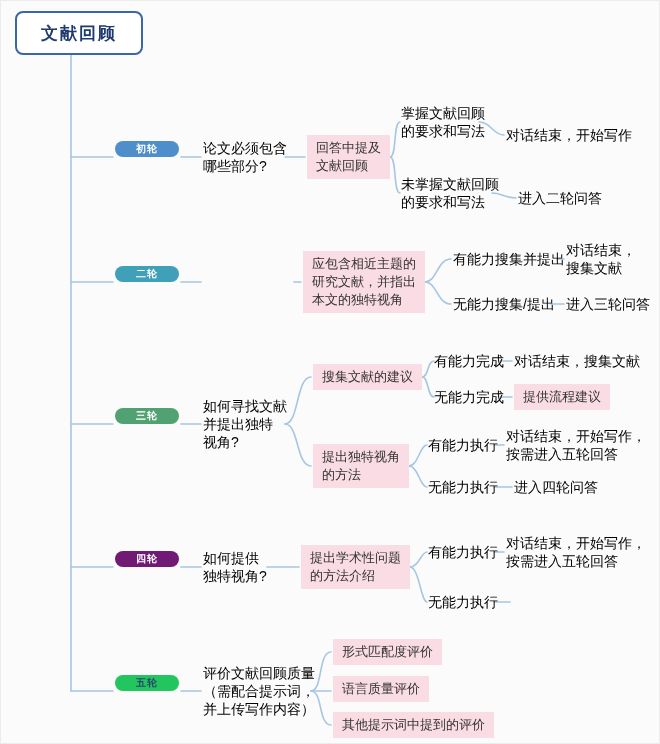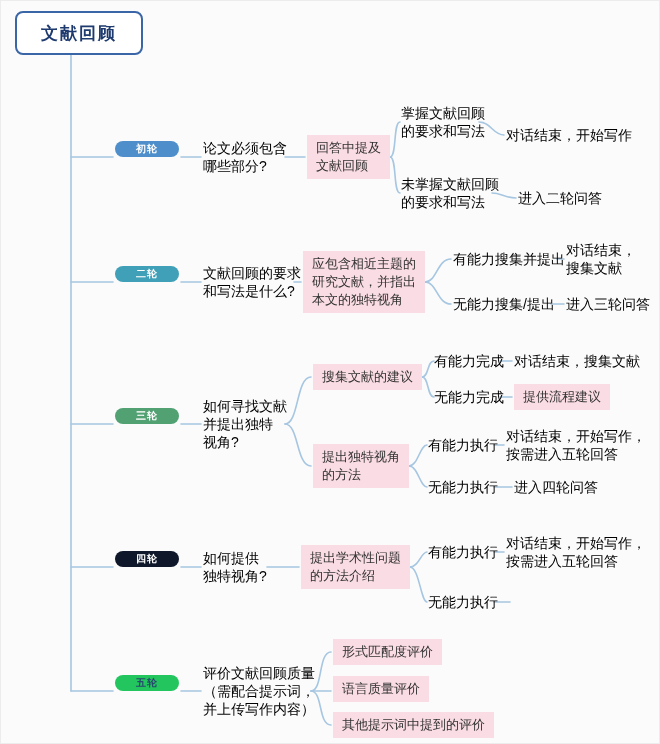--- a/index.html
+++ b/index.html
@@ -17,21 +17,21 @@
     box-sizing:border-box;
   }
   .branch{
     position:absolute;width:64px;height:16px;border-radius:11px;
     display:flex;align-items:center;justify-content:center;
     font-size:10px;font-weight:bold;color:#ffffff;letter-spacing:1px;
   }
   .b1{background:#4e8fcb}
   .b2{background:#3fa0b8}
   .b3{background:#51a173}
-  .b4{background:#0f172a}
+  .b4{background:#701a75}
   .b5{background:#22c55e;color:#27496d}
   .txt{
     position:absolute;font-size:14px;line-height:18px;color:#000000;
     white-space:pre-line;
   }
   .pink{
     position:absolute;font-size:13px;line-height:18px;color:#333333;
     white-space:pre-line;background:#fadce4;border-radius:0;padding:4px 9px;
   }
 </style>
@@ -102,22 +102,20 @@
 哪些部分?</div>
   <div class="pink" style="left:306px;top:134px">回答中提及
 文献回顾</div>
   <div class="txt" style="left:400px;top:103px">掌握文献回顾
 的要求和写法</div>
   <div class="txt" style="left:505px;top:125px">对话结束，开始写作</div>
   <div class="txt" style="left:400px;top:174px">未掌握文献回顾
 的要求和写法</div>
   <div class="txt" style="left:517px;top:188px">进入二轮问答</div>
 
-  <div class="txt" style="left:202px;top:263px">文献回顾的要求
-和写法是什么?</div>
   <div class="pink" style="left:302px;top:250px">应包含相近主题的
 研究文献，并指出
 本文的独特视角</div>
   <div class="txt" style="left:452px;top:249px">有能力搜集并提出</div>
   <div class="txt" style="left:565px;top:240px">对话结束，
 搜集文献</div>
   <div class="txt" style="left:452px;top:294px">无能力搜集/提出</div>
   <div class="txt" style="left:565px;top:294px">进入三轮问答</div>
 
   <div class="txt" style="left:202px;top:396px">如何寻找文献

